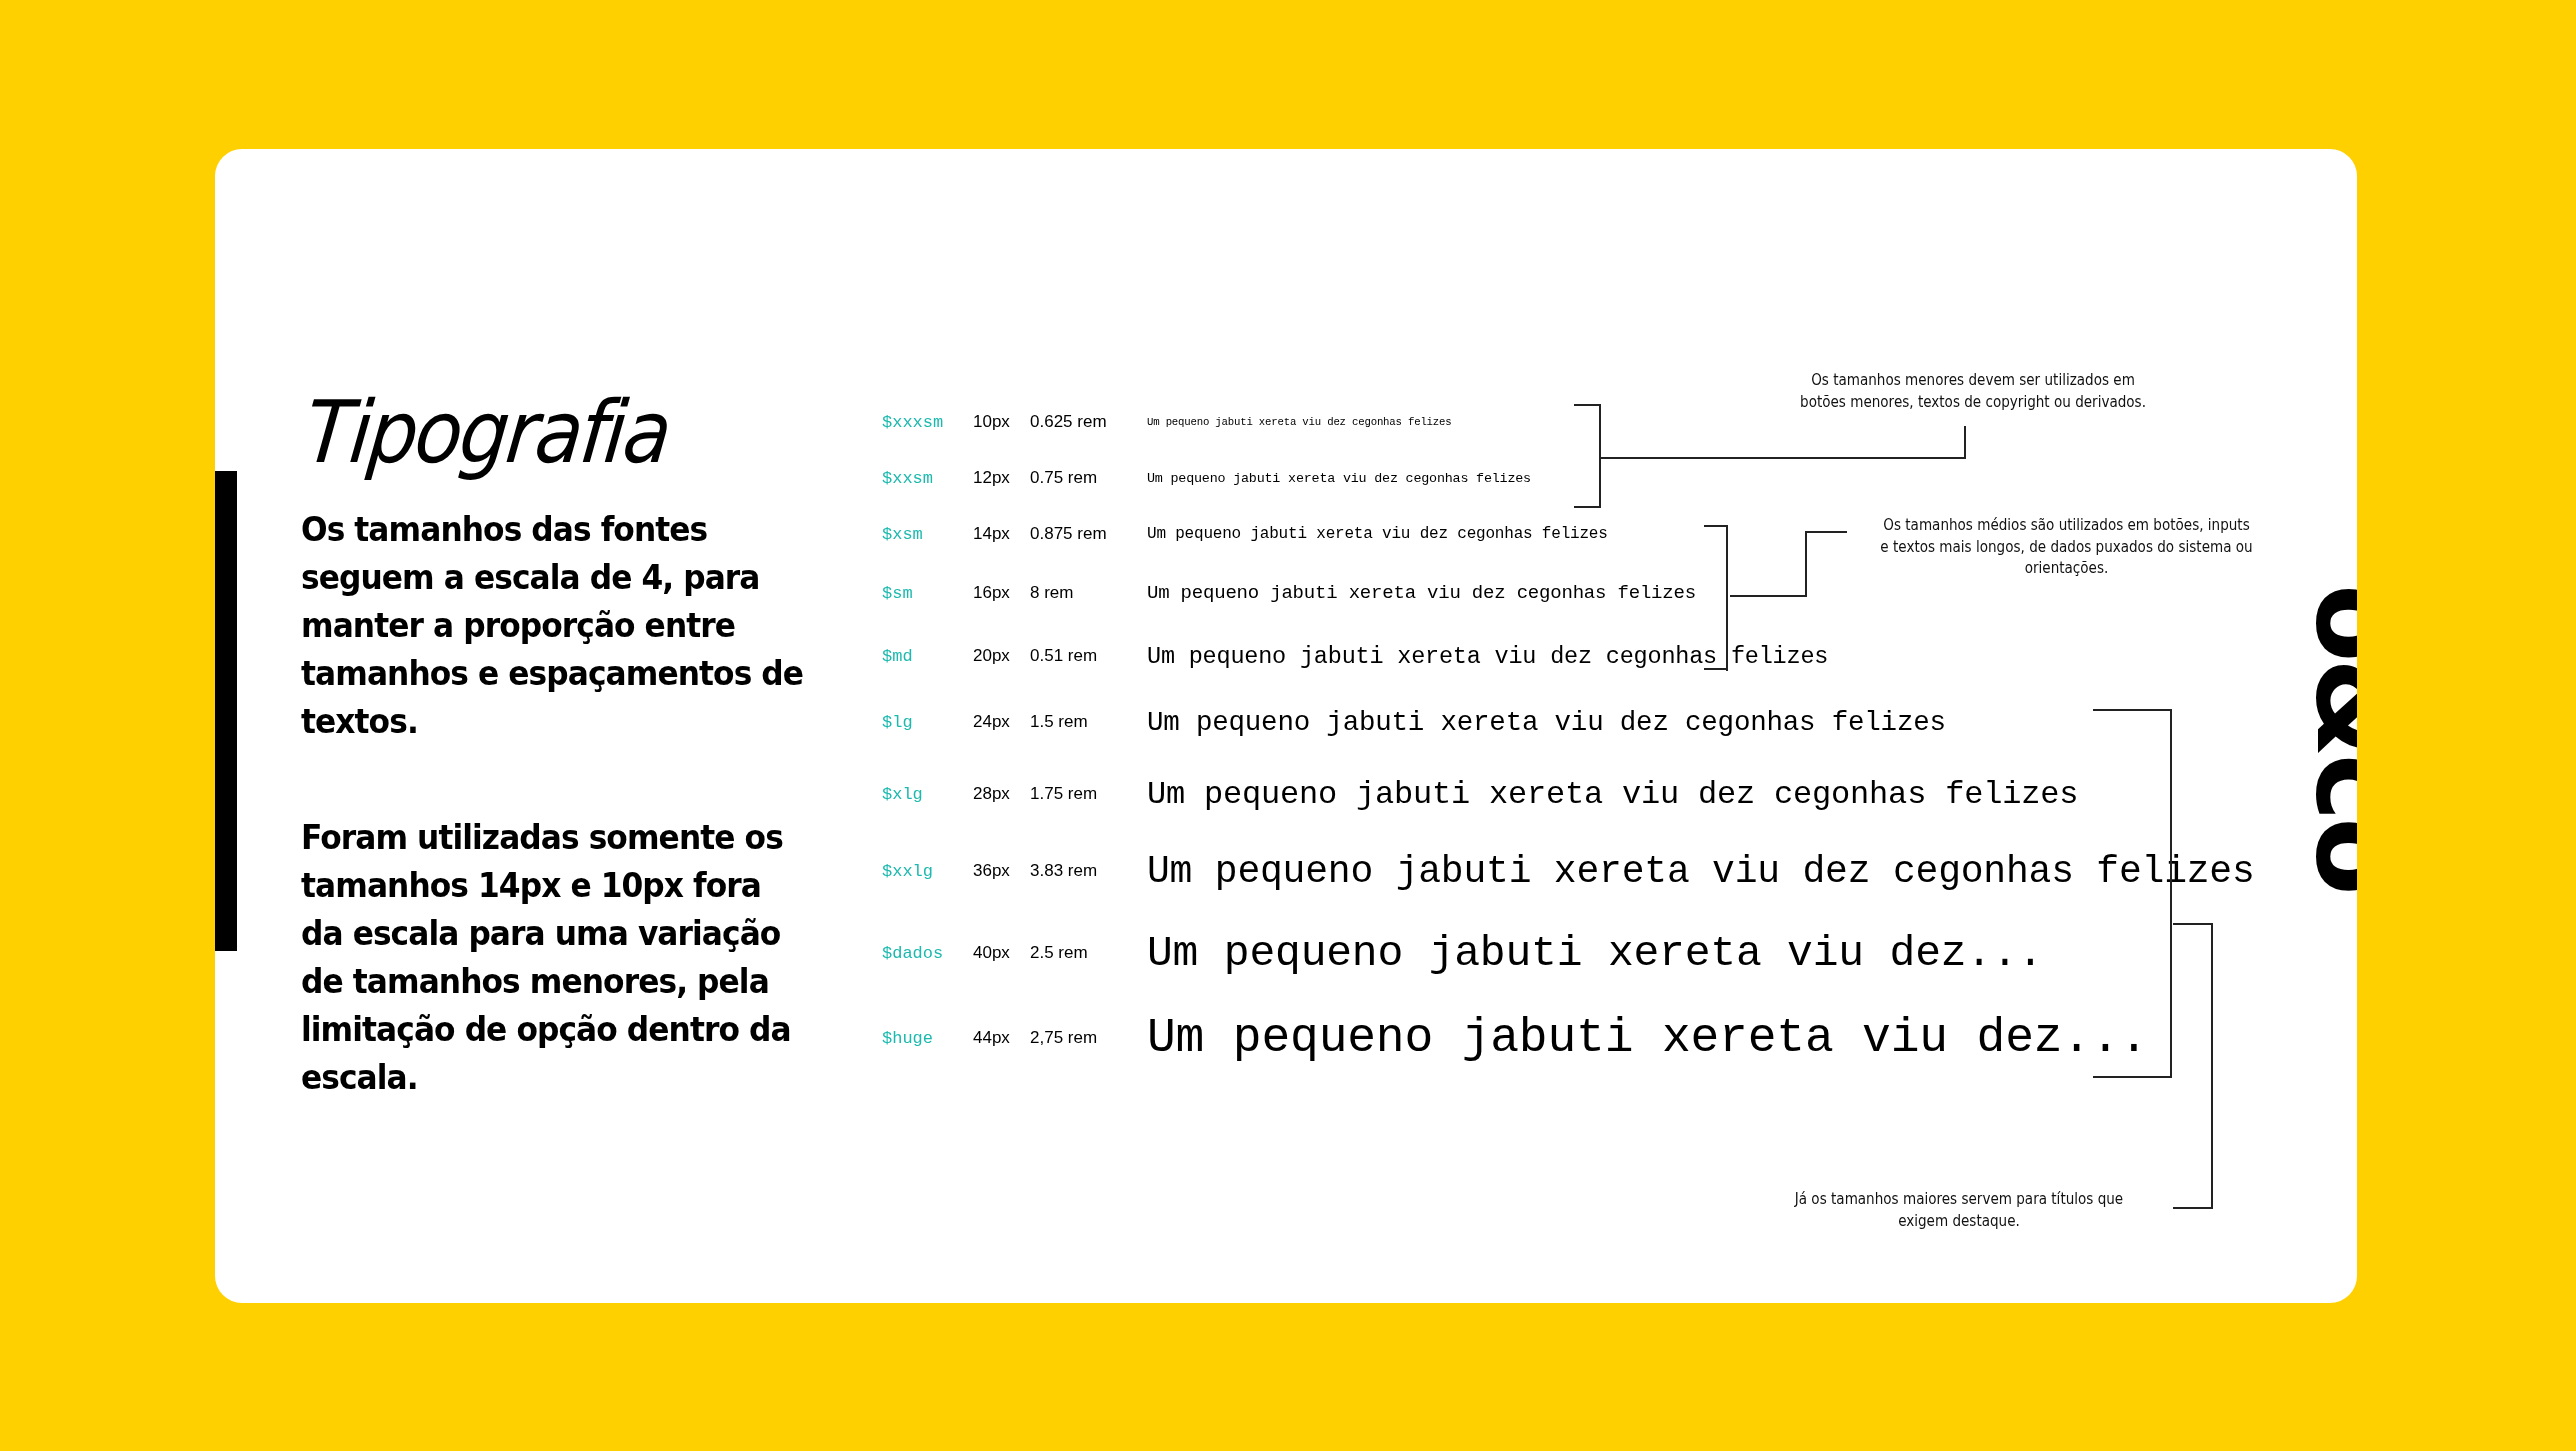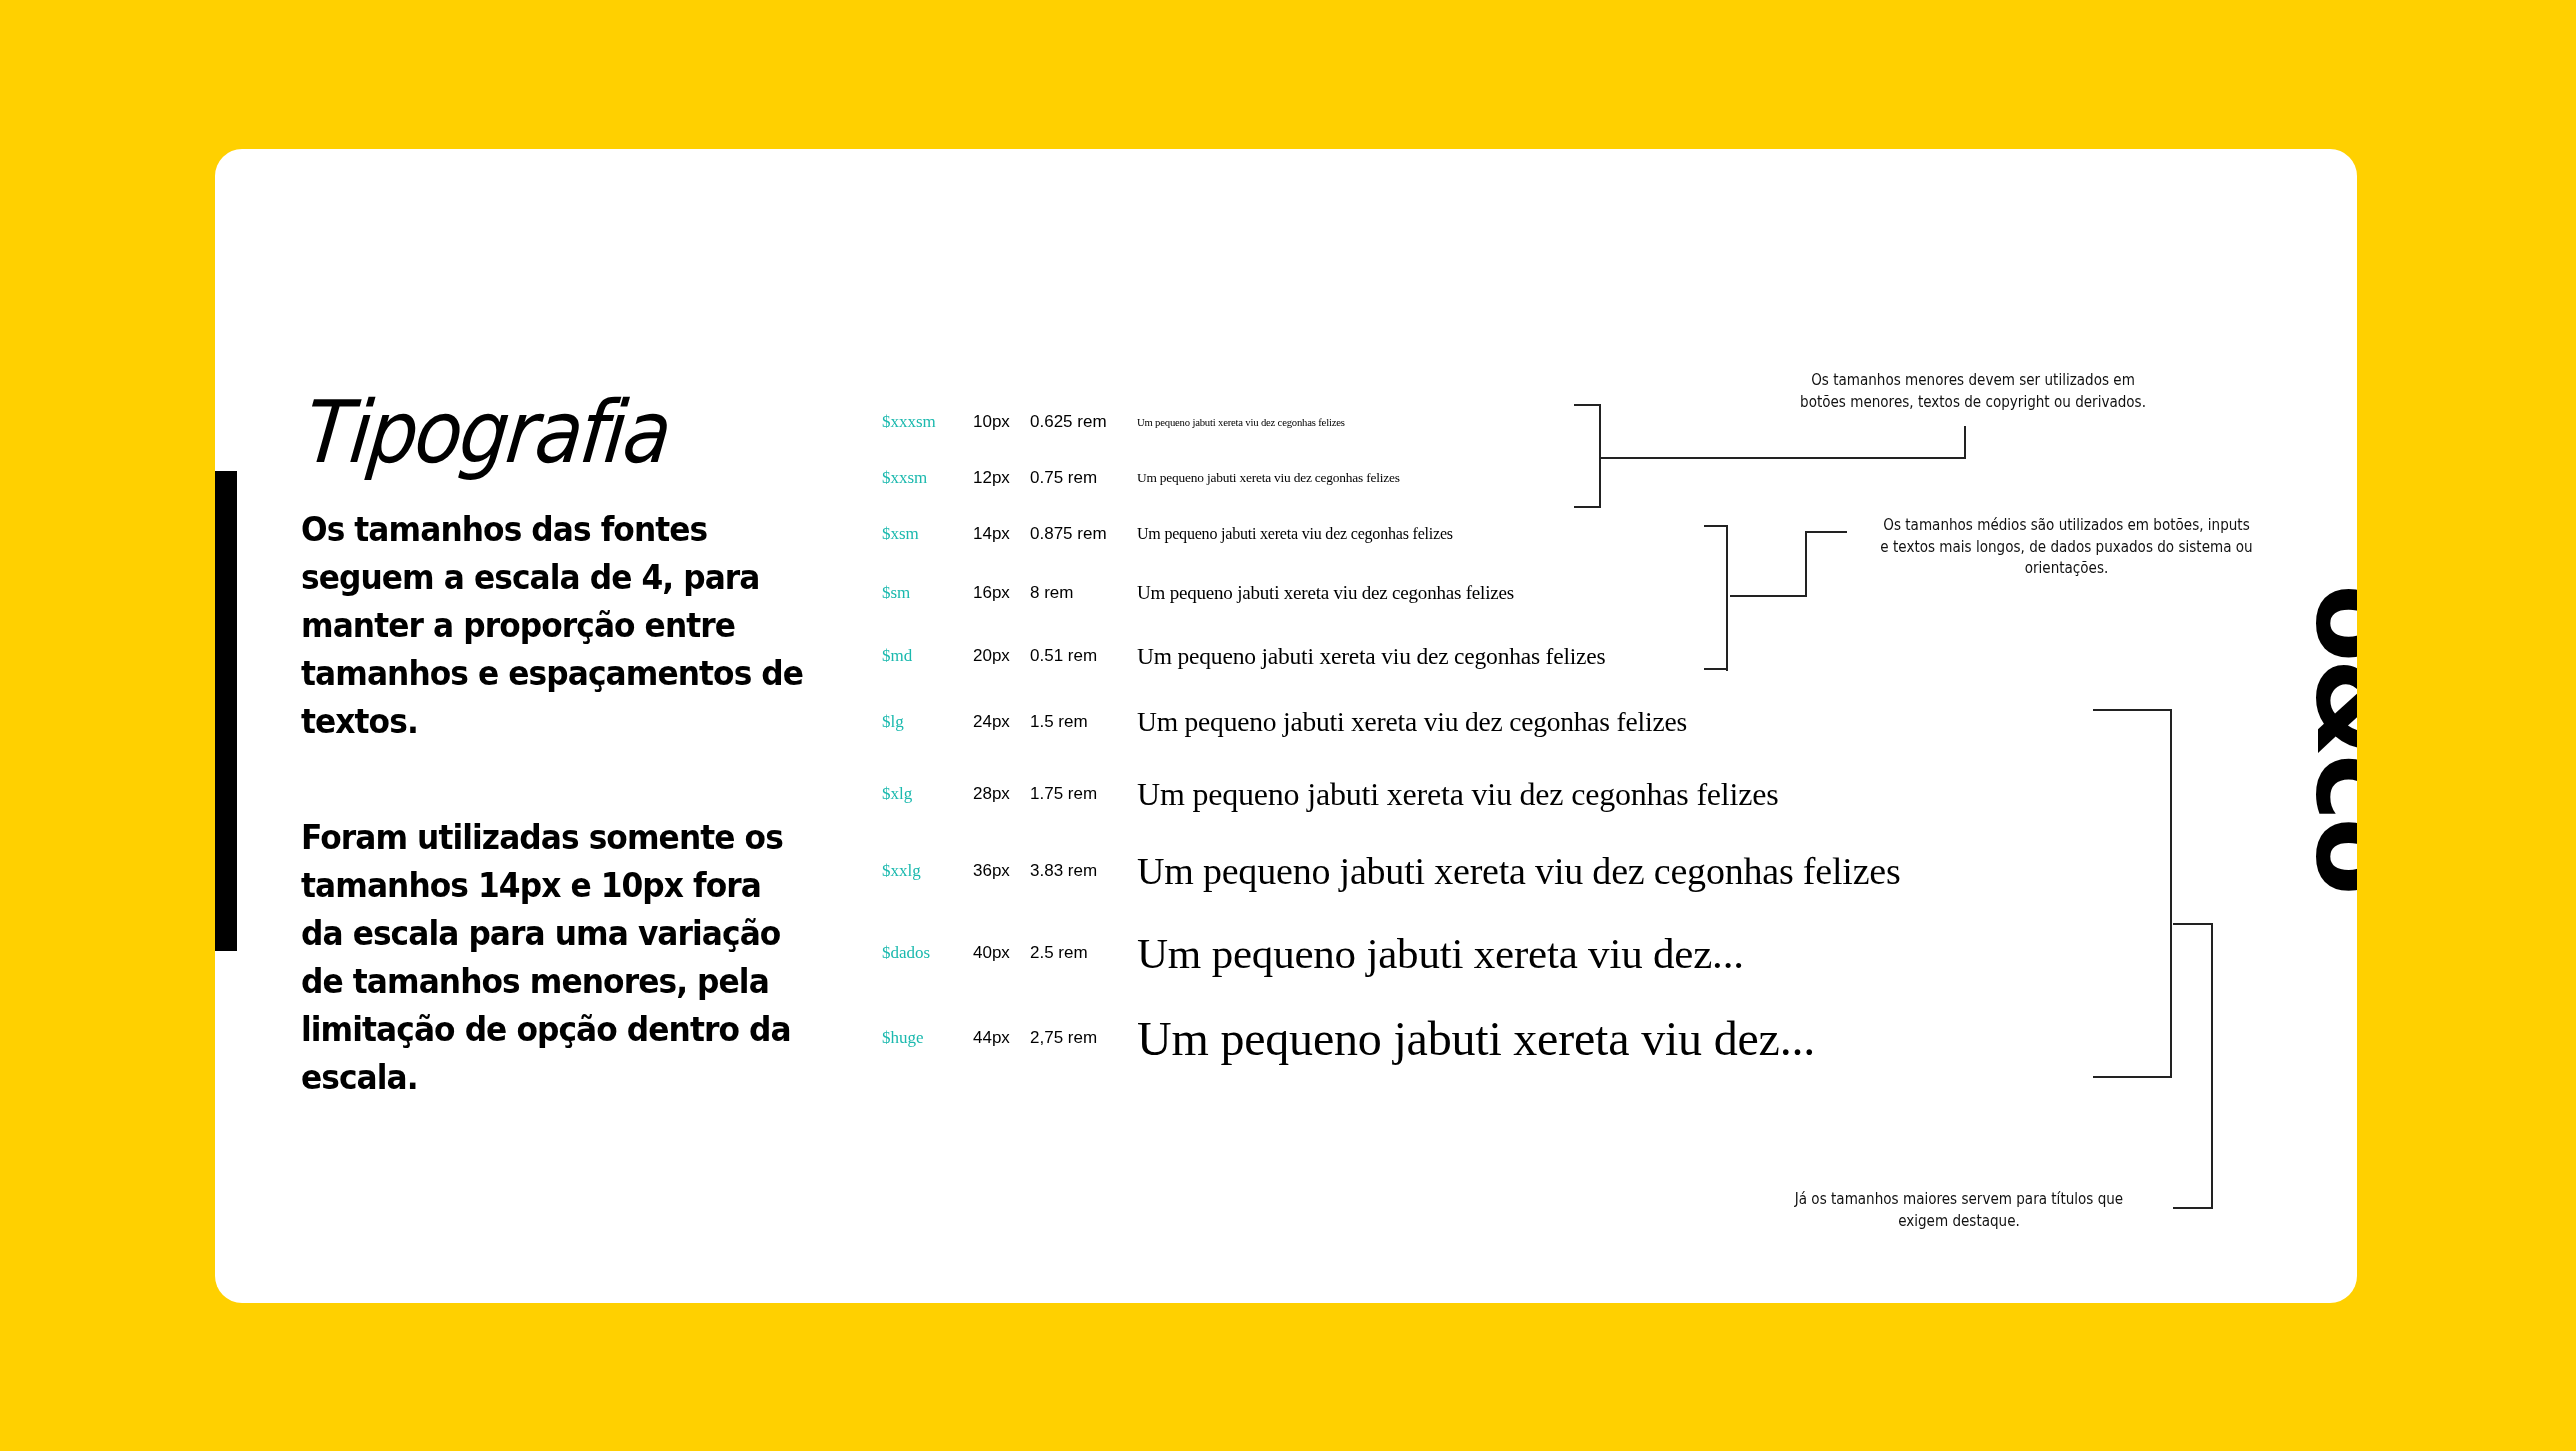--- a/index.html
+++ b/index.html
@@ -56,42 +56,42 @@
       position: absolute;
       left: 667px;
       height: 54px;
       display: flex;
       align-items: center;
     }
     .tok {
       position: absolute;
       left: 0;
       color: #1BB9AE;
-      font-family: Liberation Serif, serif;
+      font-family: Liberation Mono, monospace;
       font-size: 17px;
       white-space: nowrap;
     }
     .px {
       position: absolute;
       left: 91px;
       font-family: "Liberation Sans", sans-serif;
       font-size: 17px;
       white-space: nowrap;
     }
     .rem {
       position: absolute;
       left: 148px;
       font-family: "Liberation Sans", sans-serif;
       font-size: 17px;
       white-space: nowrap;
     }
     .sample {
       position: absolute;
-      left: 255px;
-      font-family: Liberation Serif, serif;
+      left: 265px;
+      font-family: Liberation Mono, monospace;
       white-space: nowrap;
       letter-spacing: -0.2px;
       color: #000;
     }
 
     .line { position: absolute; background: #222; }
     .note {
       position: absolute;
       font-family: "DejaVu Sans", sans-serif;
       font-size: 15.4px;

